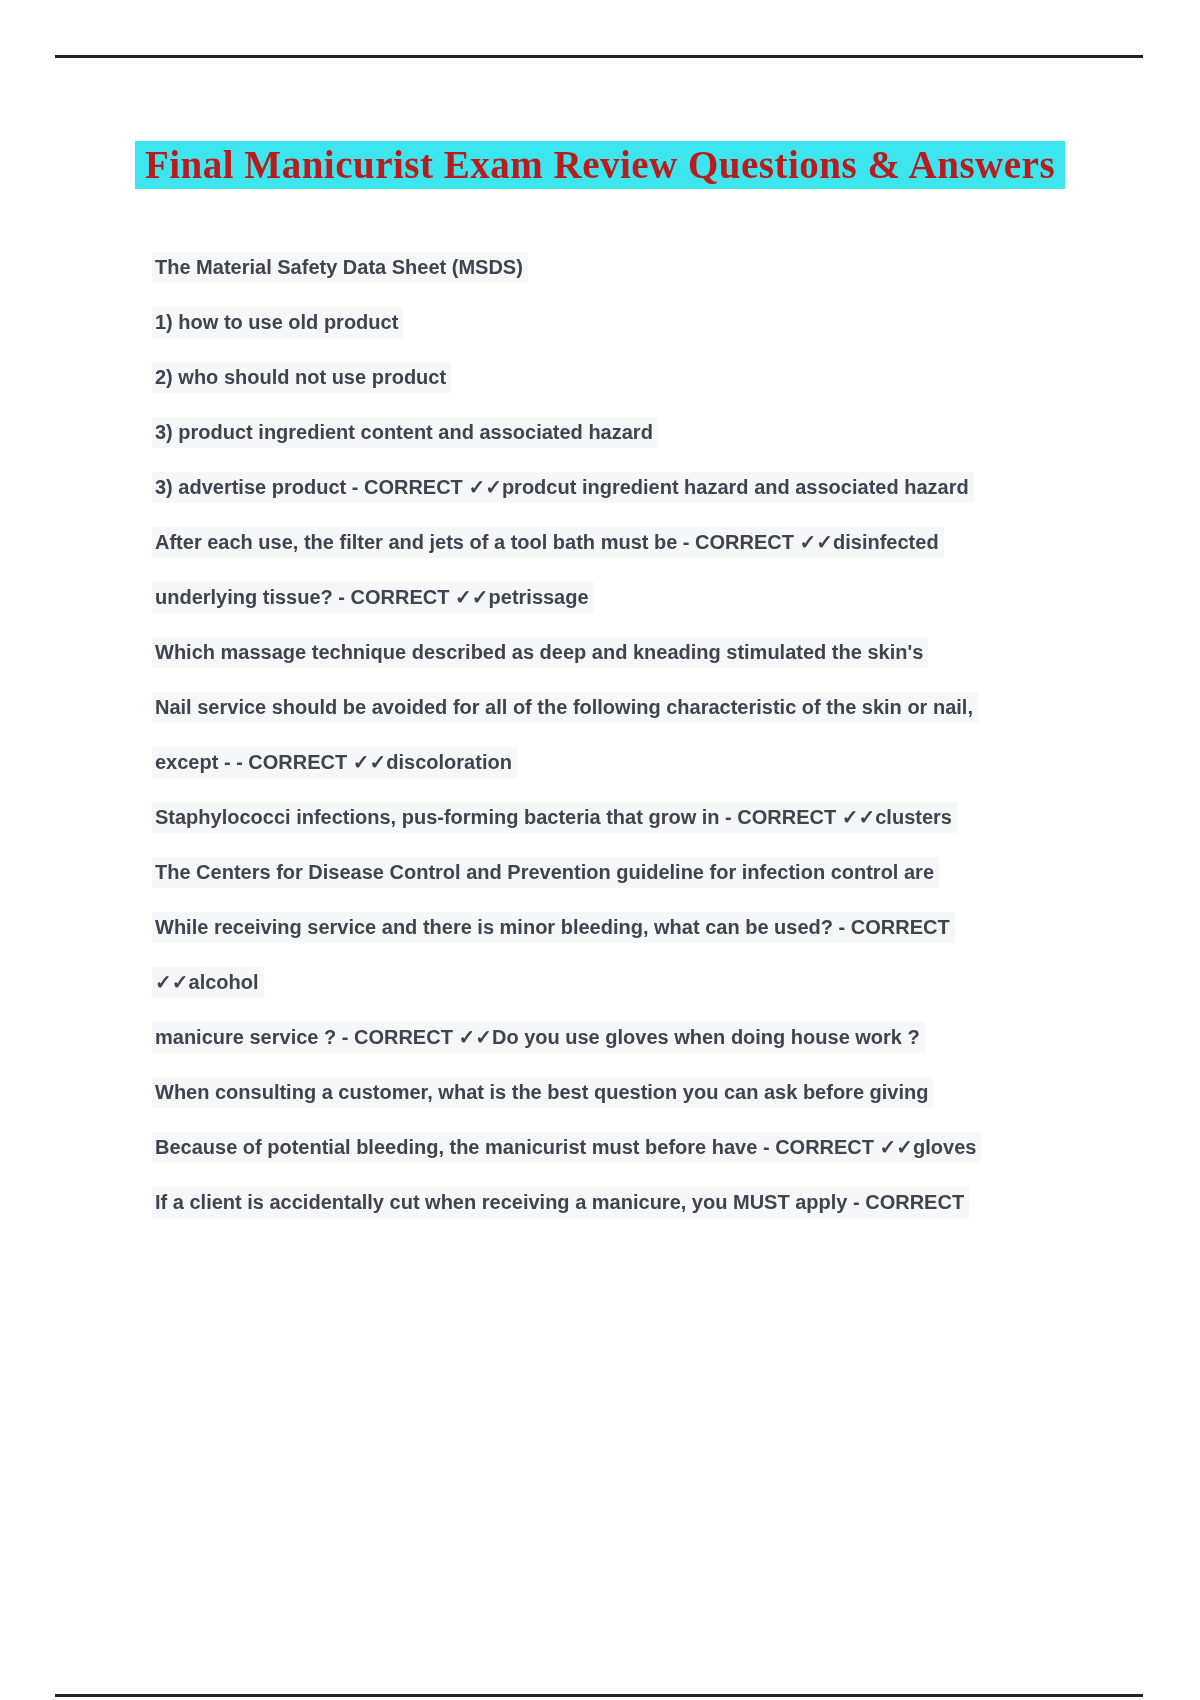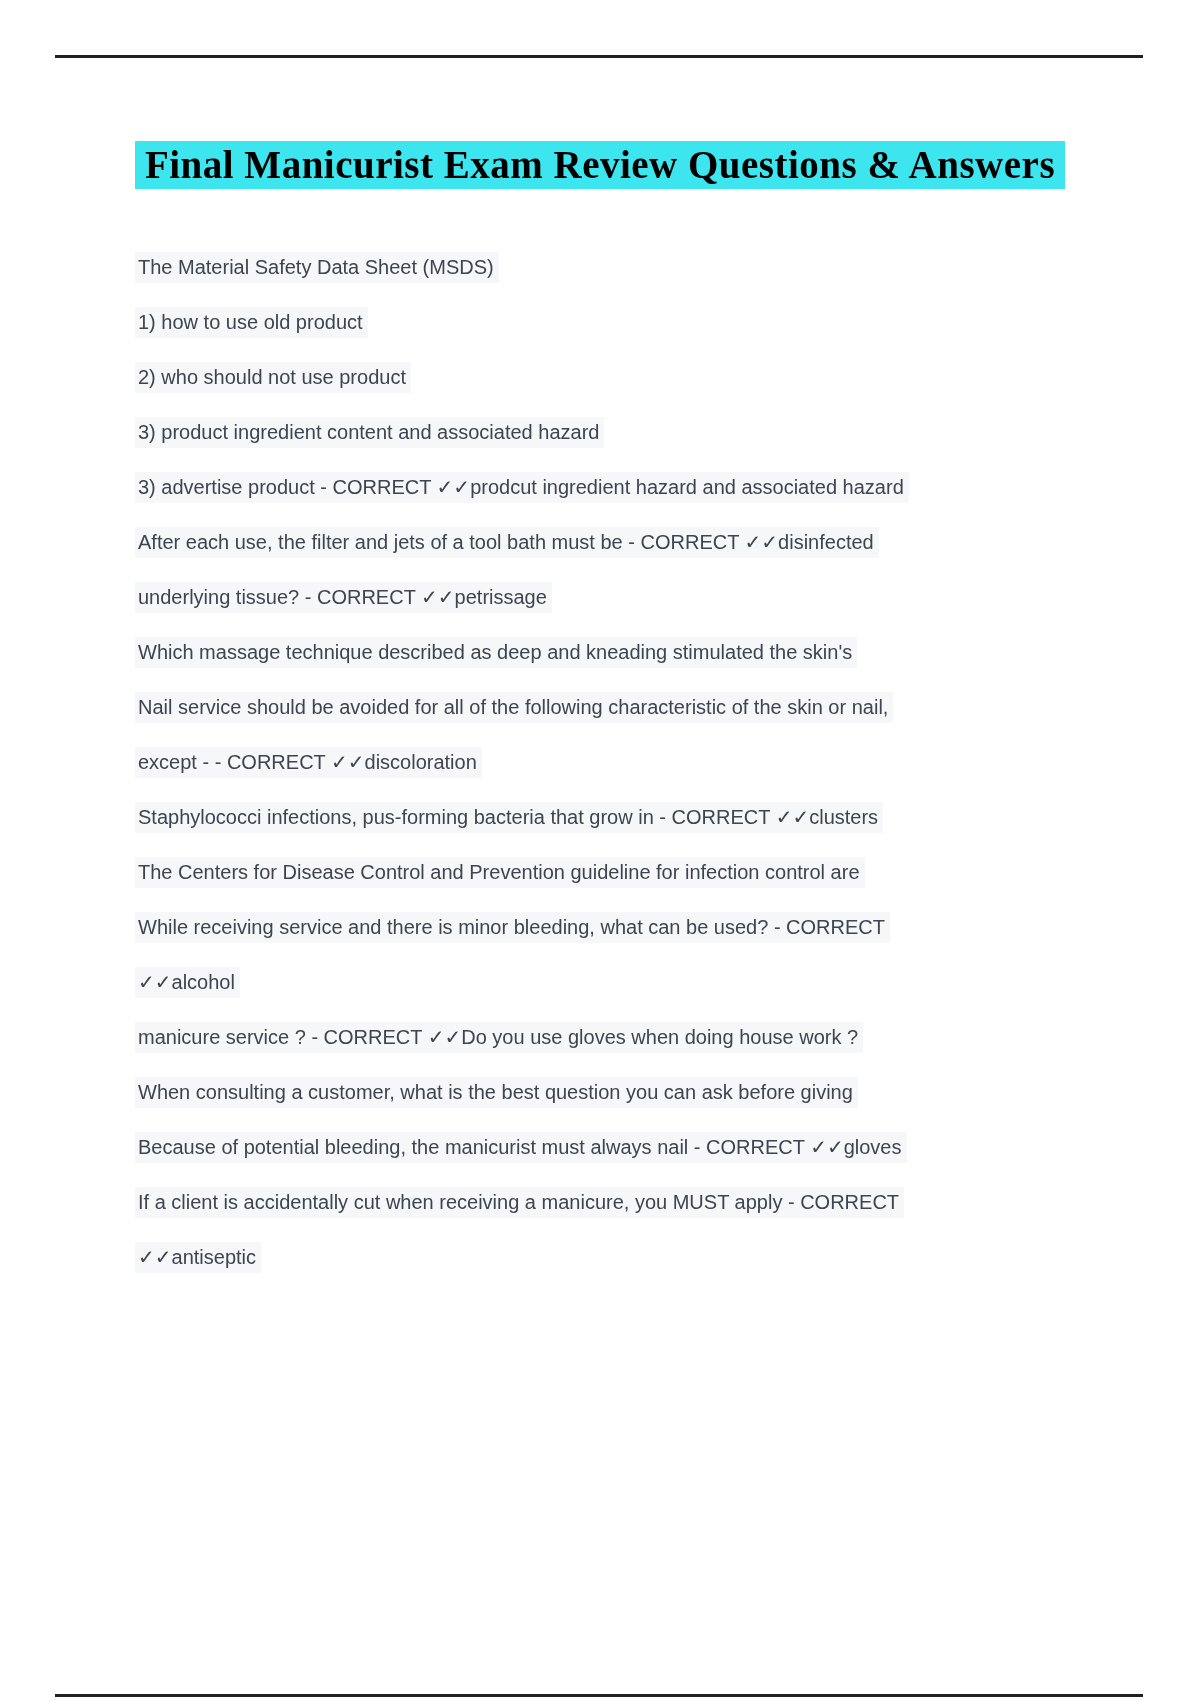--- a/index.html
+++ b/index.html
@@ -27,34 +27,35 @@
   .title-row {
     position: absolute;
     top: 141px;
     left: 0;
     width: 100%;
     text-align: center;
   }
   .title-hl {
     display: inline-block;
     background: #3DE5EE;
-    color: #000000;
+    color: #b91c1c;
     font-family: "Liberation Serif", serif;
     font-weight: bold;
     font-size: 39px;
     line-height: 47px;
     padding: 0 10px 1px 10px;
     letter-spacing: 0.5px;
     white-space: nowrap;
   }
   .body-text {
     position: absolute;
     top: 253px;
-    left: 135px;
+    left: 152px;
     width: 980px;
+    font-weight: bold;
   }
   .line {
     height: 28px;
     line-height: 28px;
     margin-bottom: 27px;
     font-size: 20px;
     color: #3e4450;
     white-space: nowrap;
   }
   .line .hl {
@@ -83,19 +84,18 @@
       <div class="line"><span class="hl">underlying tissue? - CORRECT ✓✓petrissage</span></div>
       <div class="line"><span class="hl">Which massage technique described as deep and kneading stimulated the skin's</span></div>
       <div class="line"><span class="hl">Nail service should be avoided for all of the following characteristic of the skin or nail,</span></div>
       <div class="line"><span class="hl">except - - CORRECT ✓✓discoloration</span></div>
       <div class="line"><span class="hl">Staphylococci infections, pus-forming bacteria that grow in - CORRECT ✓✓clusters</span></div>
       <div class="line"><span class="hl">The Centers for Disease Control and Prevention guideline for infection control are</span></div>
       <div class="line"><span class="hl">While receiving service and there is minor bleeding, what can be used? - CORRECT</span></div>
       <div class="line"><span class="hl">✓✓alcohol</span></div>
       <div class="line"><span class="hl">manicure service ? - CORRECT ✓✓Do you use gloves when doing house work ?</span></div>
       <div class="line"><span class="hl">When consulting a customer, what is the best question you can ask before giving</span></div>
-      <div class="line"><span class="hl">Because of potential bleeding, the manicurist must always nail - CORRECT ✓✓gloves</span></div>
+      <div class="line"><span class="hl">Because of potential bleeding, the manicurist must before have - CORRECT ✓✓gloves</span></div>
       <div class="line"><span class="hl">If a client is accidentally cut when receiving a manicure, you MUST apply - CORRECT</span></div>
-      <div class="line"><span class="hl">✓✓antiseptic</span></div>
     </div>
 
   <div class="rule rule-bottom"></div>
 </div>
 
 </body></html>

